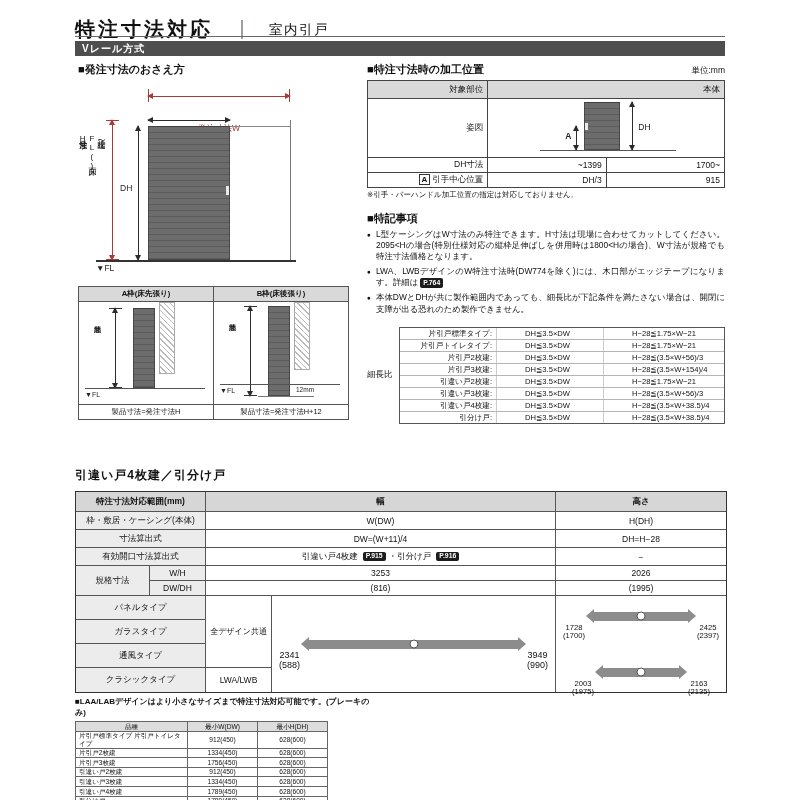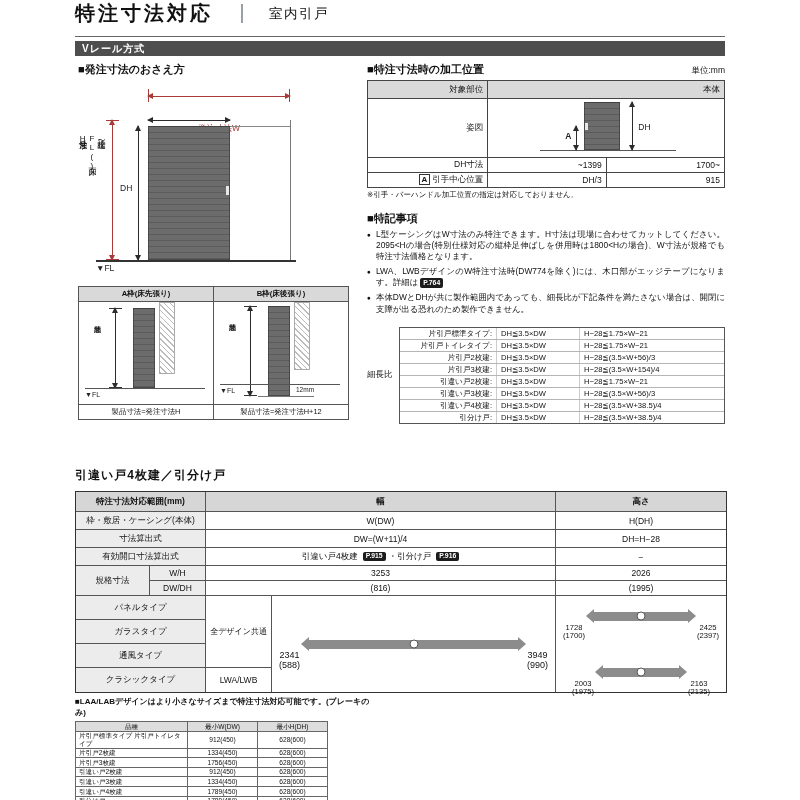--- a/index.html
+++ b/index.html
@@ -1,21 +1,21 @@
 <!DOCTYPE html>
 <html><head>
 <meta charset="utf-8">
 <style>
   *{margin:0;padding:0;}
   body{width:800px;height:800px;background:#fff;color:#111;
        font-family:"Liberation Sans","DejaVu Sans",sans-serif;}
   .sheet{position:relative;width:800px;height:800px;background:#fff;overflow:hidden;}
 
   
-  .hdr{position:absolute;left:75px;top:0;width:650px;height:27px;display:flex;align-items:center;}
+  .hdr{position:absolute;left:75px;top:16px;width:650px;height:27px;display:flex;align-items:center;}
   .hdr .title{font-size:20px;font-weight:bold;letter-spacing:3px;}
   .hdr .vdiv{width:2px;height:19px;background:#9aa0a6;margin-left:28px;}
   .hdr .sub{font-size:13.5px;letter-spacing:1.5px;margin-left:26px;}
   .hdr-rule{position:absolute;left:75px;top:36px;width:650px;height:1px;background:#666;}
   .method-bar{position:absolute;left:75px;top:41px;width:650px;height:15px;background:#4e4e4e;color:#fff;
       font-size:10px;font-weight:bold;line-height:15px;padding-left:7px;letter-spacing:1px;box-sizing:border-box;}
   .shead{font-size:11px;font-weight:bold;}
 
   
   .col-left{position:absolute;left:78px;top:62px;width:285px;}
@@ -58,21 +58,21 @@
   .remarks ul{list-style:none;margin-top:3px;}
   .remarks li{position:relative;padding-left:9px;font-size:8.4px;line-height:1.32;margin-bottom:4px;text-align:justify;}
   .remarks li::before{content:"●";position:absolute;left:0;top:1.5px;font-size:6.5px;}
   .pbadge{display:inline-block;background:#1c1c1c;color:#fff;font-size:6.8px;font-weight:bold;
           padding:0.5px 3px;border-radius:2px;line-height:8.5px;margin-left:2px;vertical-align:0.5px;}
 
   
   .slender{display:flex;align-items:center;margin-top:12px;}
   .slender-label{width:32px;font-size:8.5px;flex:none;}
   .sl-table{flex:1;border:1px solid #555;}
-  .sl-row{display:flex;border-bottom:1px solid #b5b5b5;}
+  .sl-row{display:flex;border-bottom:1px solid #b5b5b5;gap:24px;}
   .sl-row:last-child{border-bottom:none;}
   .sl-row>div{font-size:7.6px;line-height:11px;white-space:nowrap;overflow:hidden;}
   .sl-name{width:92px;text-align:right;padding-right:4px;border-right:1px solid #ccc;}
   .sl-f1{width:78px;padding-left:4px;border-right:1px solid #ccc;}
   .sl-f2{flex:1;padding-left:4px;}
 
   
   .frames{display:flex;margin-top:8px;}
   .frame-box{width:134px;border:1px solid #555;background:#fff;}
   .frame-box.b{border-left:none;}

